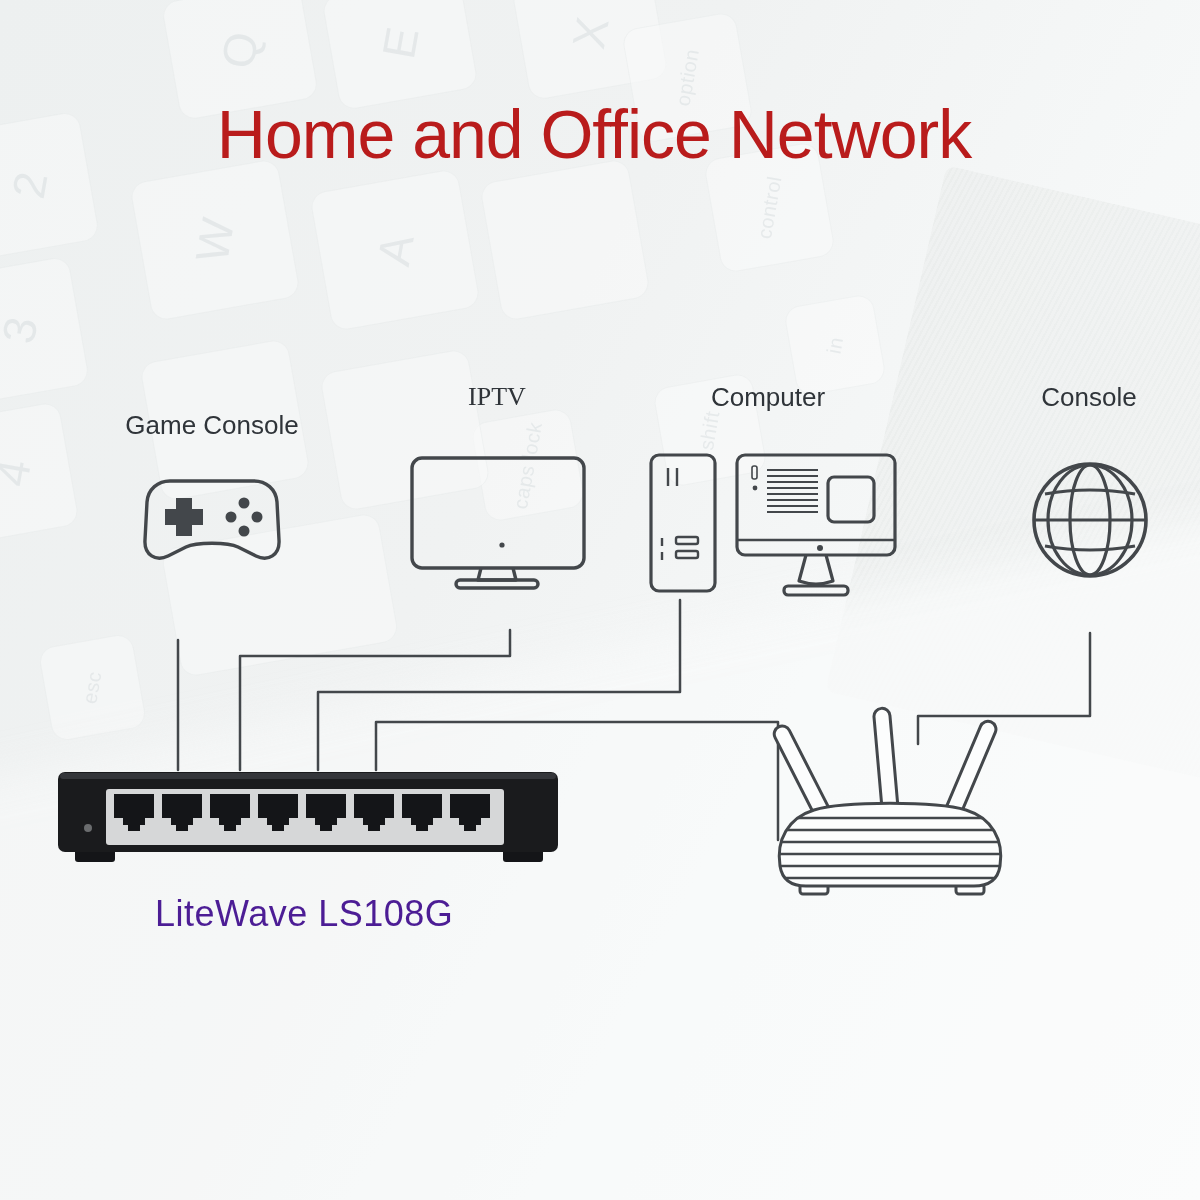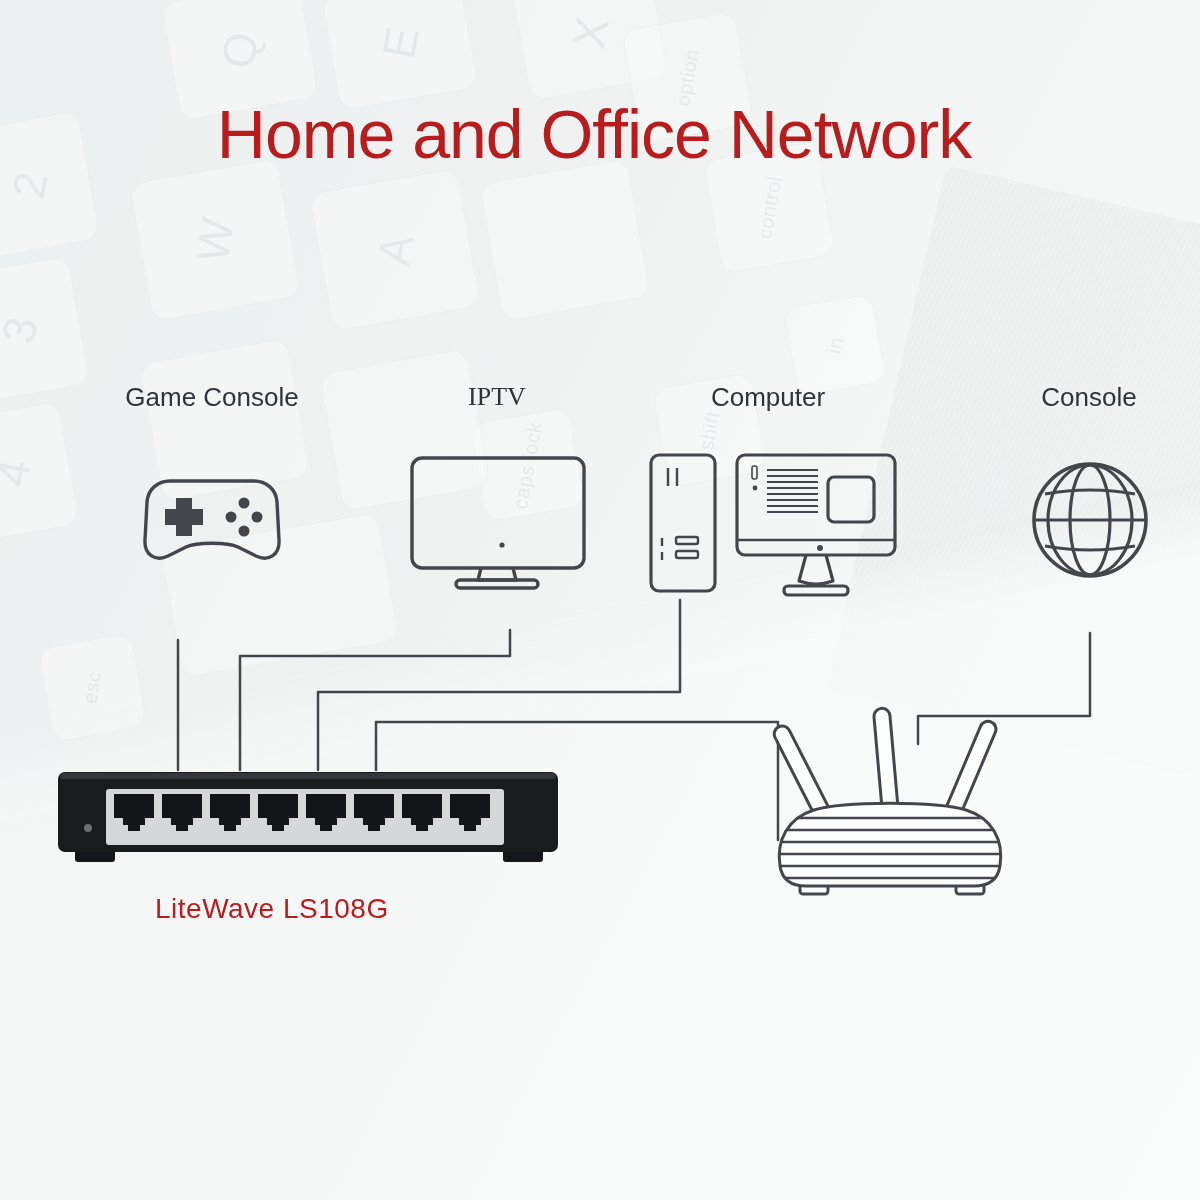--- a/index.html
+++ b/index.html
@@ -43,21 +43,21 @@
     position:absolute; left:0; right:12px; top:95px;
     text-align:center; font-size:68px; font-weight:400;
     color:#b91c1c; letter-spacing:-1px;
   }
   .dev-label {
     position:absolute; top:382px; transform:translateX(-50%);
     font-size:26px; color:#2f3439; white-space:nowrap;
   }
   .switch-label {
     position:absolute; left:155px; top:893px;
-    font-size:28px; font-weight:500; color:#b91c1c; letter-spacing:.5px;
+    font-size:36px; font-weight:500; color:#4c1d95; letter-spacing:.5px;
   }
 
   .diagram-svg { position:absolute; inset:0; }
 </style>
 </head>
 <body>
 
 <div class="stage">
 
   <div class="bg-layer">
@@ -220,19 +220,19 @@
           <path d="M 772 830 H 1008"></path>
           <path d="M 772 842 H 1008"></path>
         <path d="M 772 854 H 1008"></path>
           <path d="M 772 866 H 1008"></path>
           <path d="M 772 878 H 1008"></path>
       </g>
     </g>
   </svg>
 
   <div class="title">Home and Office Network</div>
-  <div class="dev-label" style="left:212px;">Game Console</div>
+  <div class="dev-label" style="left:212px;margin-top:28px;">Game Console</div>
   <div class="dev-label" style="left:497px;font-family:Liberation Serif, serif;">IPTV</div>
   <div class="dev-label" style="left:768px;">Computer</div>
   <div class="dev-label" style="left:1089px;">Console</div>
   <div class="switch-label">LiteWave LS108G</div>
 
 </div>
 
 </body></html>

